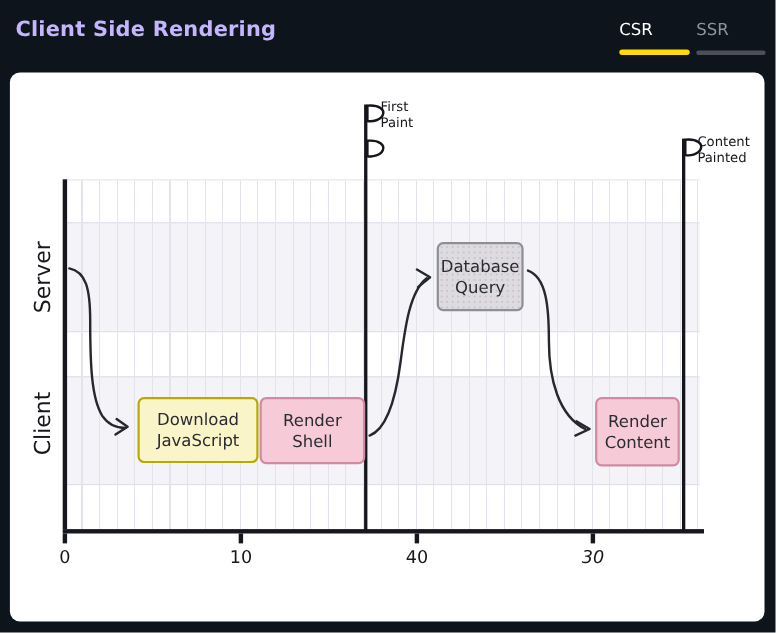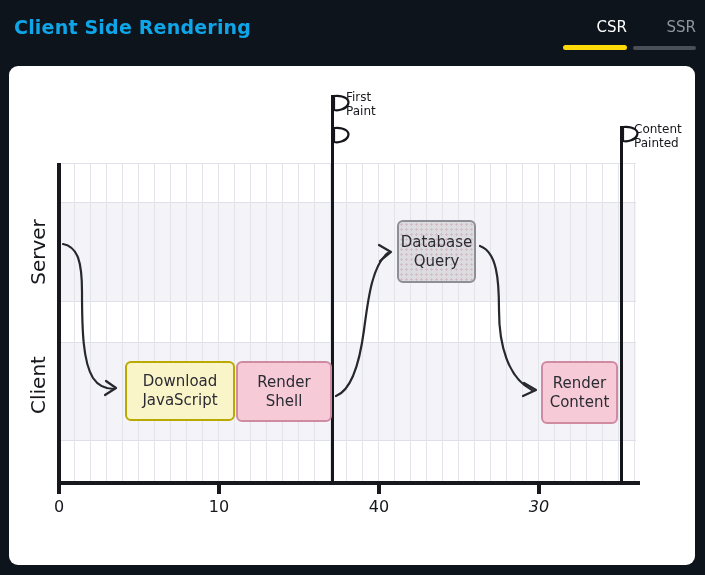--- a/index.html
+++ b/index.html
@@ -10,22 +10,22 @@
     --gray-fill:#dcdce0; --gray-border:#8e8e96;
     --grid-line:#e3e3ec; --lane-band:#f3f3f8; --ink:#17181d;
   }
   html,body{margin:0;padding:0;}
   body{
     width:705px;height:575px;position:relative;overflow:hidden;
     background:var(--background);
     font-family:"DejaVu Sans","Liberation Sans",sans-serif;
   }
   .abs{position:absolute;box-sizing:border-box;}
-  .page-title{font-size:19px;font-weight:700;color:#0ea5e9;letter-spacing:.2px;}
-  .tab{text-align:right;cursor:pointer;}
+  .page-title{font-size:19px;font-weight:700;color:#c4b5fd;letter-spacing:.2px;}
+  .tab{text-align:left;cursor:pointer;}
   .tab-label{font-size:15px;line-height:20px;}
   .tab.active .tab-label{color:#ffffff;font-weight:500;}
   .tab.inactive .tab-label{color:var(--tab-inactive-text);}
   .tab-underline{height:5px;border-radius:3px;margin-top:8px;}
   .tab.active .tab-underline{background:var(--accent);}
   .tab.inactive .tab-underline{height:4px;margin-top:9px;background:var(--tab-inactive-underline);}
   .card{background:var(--card);border-radius:9px;}
   .plot-grid{
     background:repeating-linear-gradient(to right,transparent 0 15px,var(--grid-line) 15px 16px);
     border-top:1px solid var(--grid-line);

